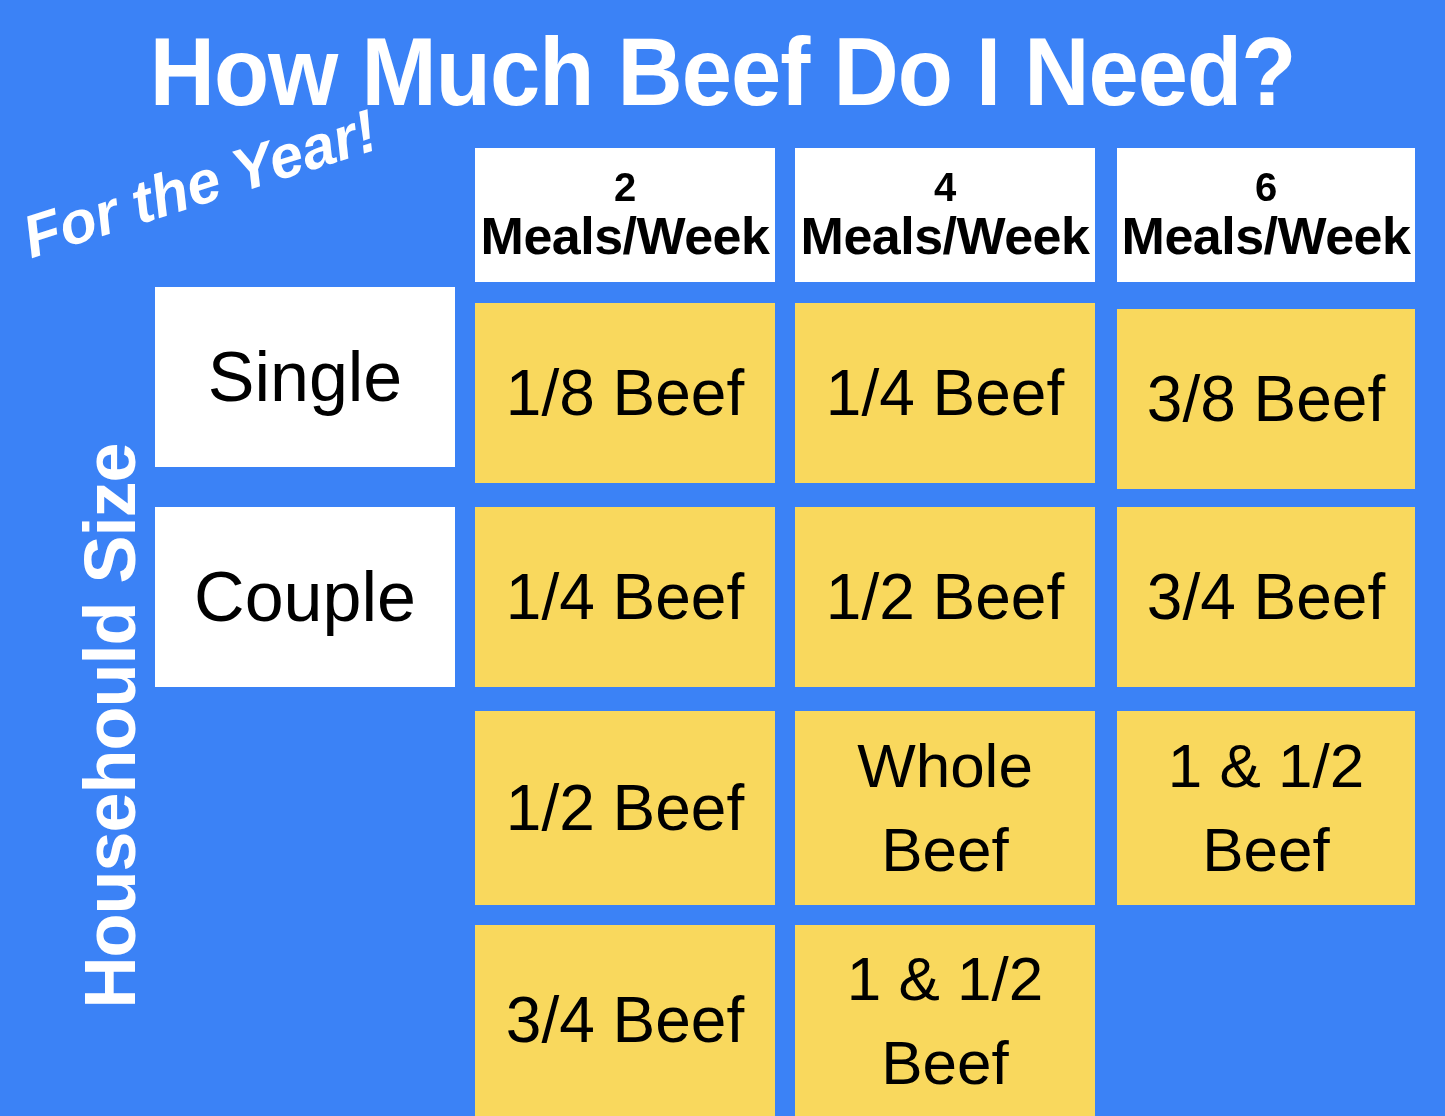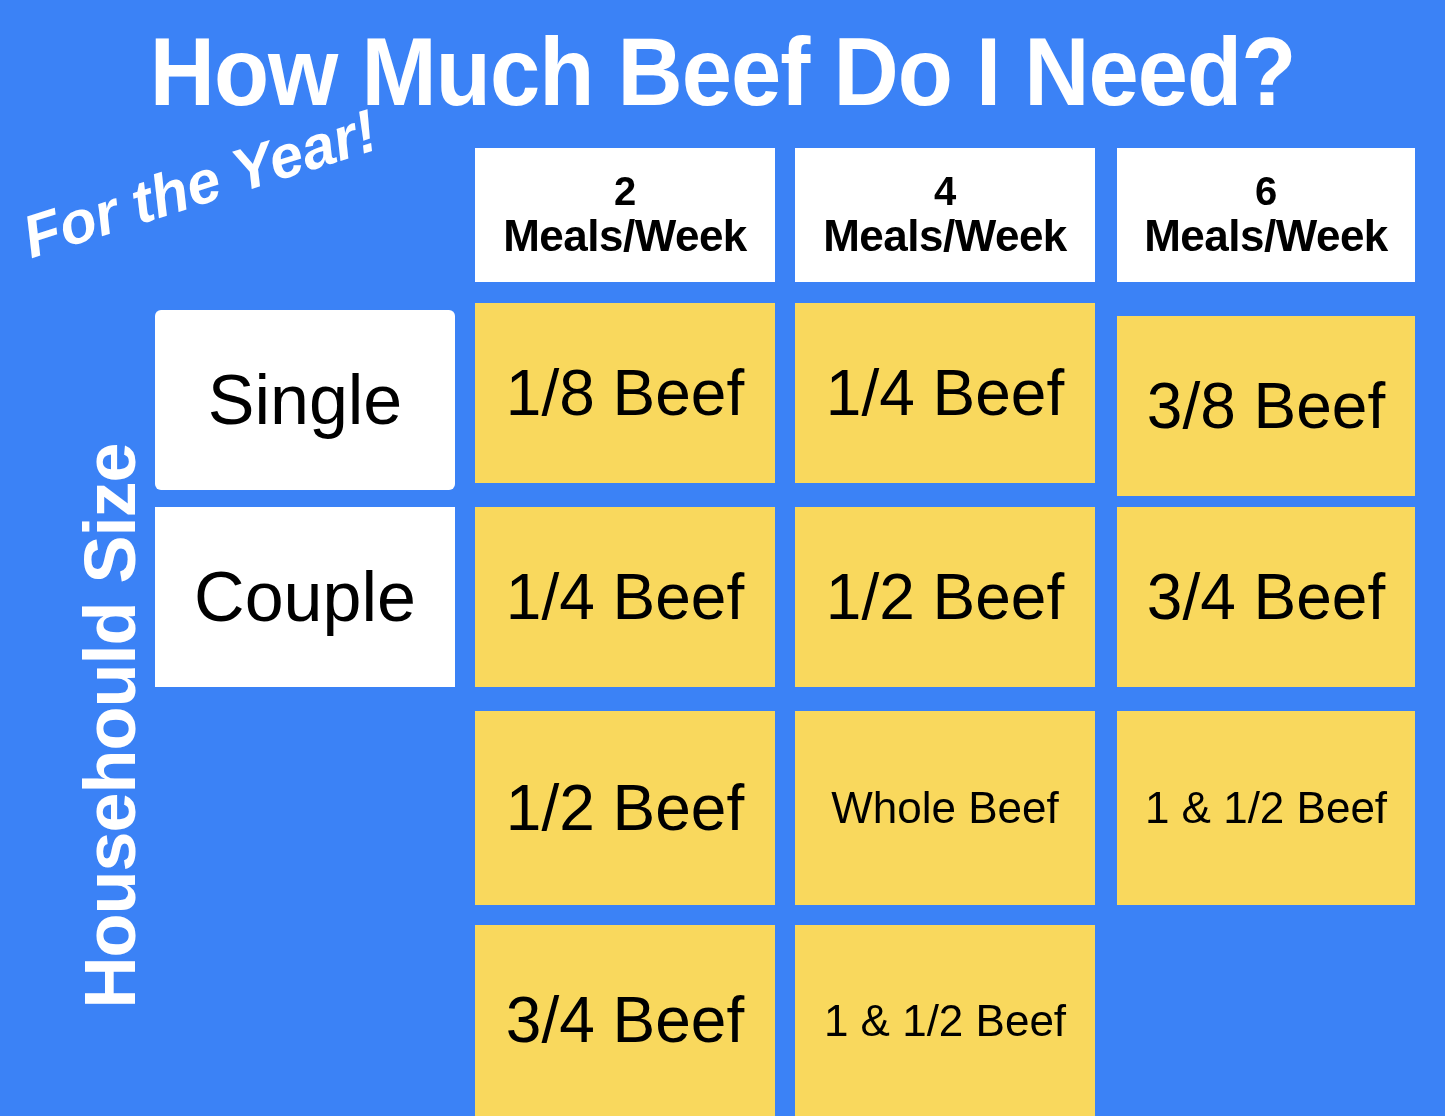--- a/index.html
+++ b/index.html
@@ -88,21 +88,21 @@
     font-family: "Liberation Sans Narrow", "Liberation Sans", "DejaVu Sans Condensed", sans-serif;
     font-weight: bold;
     line-height: 1.04;
     padding: 4px 2px;
   }
   .hdr .num {
     font-size: 40px;
     display: block;
   }
   .hdr .unit {
-    font-size: 44px;
+    font-size: 52px;
     display: block;
     letter-spacing: -0.5px;
   }
 
   .rowlab {
     background: #ffffff;
     font-family: "Liberation Sans", "DejaVu Sans", sans-serif;
     font-weight: normal;
     font-size: 70px;
     line-height: 1.06;
@@ -111,21 +111,21 @@
 
   .val {
     background: #f9d85d;
     font-family: "Liberation Sans", "DejaVu Sans", sans-serif;
     font-weight: normal;
     font-size: 64px;
     line-height: 1.1;
     padding: 0 14px;
   }
   .val.two-line {
-    font-size: 44px;
+    font-size: 62px;
     line-height: 1.35;
   }
 </style>
 </head>
 <body>
 
 <div id="poster">
 
   <div id="title">How Much Beef Do I Need?</div>
 
@@ -141,24 +141,24 @@
   <div class="cell hdr" style="left:795px; top:148px; width:300px; height:134px;">
     <span class="num">4</span>
     <span class="unit">Meals/Week</span>
   </div>
 
   <div class="cell hdr" style="left:1117px; top:148px; width:298px; height:134px;">
     <span class="num">6</span>
     <span class="unit">Meals/Week</span>
   </div>
 
-  <div class="cell rowlab" style="left:155px; top:310px; width:300px; height:180px;border-radius:6px;">Single</div>
+  <div class="cell rowlab" style="left:155px; top:287px; width:300px; height:180px;">Single</div>
   <div class="cell val" style="left:475px; top:303px; width:300px; height:180px;">1/8 Beef</div>
   <div class="cell val" style="left:795px; top:303px; width:300px; height:180px;">1/4 Beef</div>
-  <div class="cell val" style="left:1117px; top:316px; width:298px; height:180px;">3/8 Beef</div>
+  <div class="cell val" style="left:1117px; top:309px; width:298px; height:180px;">3/8 Beef</div>
 
   <div class="cell rowlab" style="left:155px; top:507px; width:300px; height:180px;">Couple</div>
   <div class="cell val" style="left:475px; top:507px; width:300px; height:180px;">1/4 Beef</div>
   <div class="cell val" style="left:795px; top:507px; width:300px; height:180px;">1/2 Beef</div>
   <div class="cell val" style="left:1117px; top:507px; width:298px; height:180px;">3/4 Beef</div>
 
   <div class="cell val" style="left:475px; top:711px; width:300px; height:194px;">1/2 Beef</div>
   <div class="cell val two-line" style="left:795px; top:711px; width:300px; height:194px;">Whole Beef</div>
   <div class="cell val two-line" style="left:1117px; top:711px; width:298px; height:194px;">1 &amp; 1/2 Beef</div>
 

